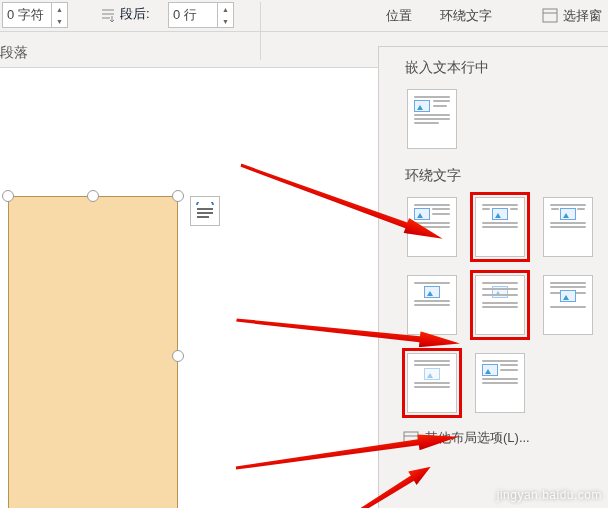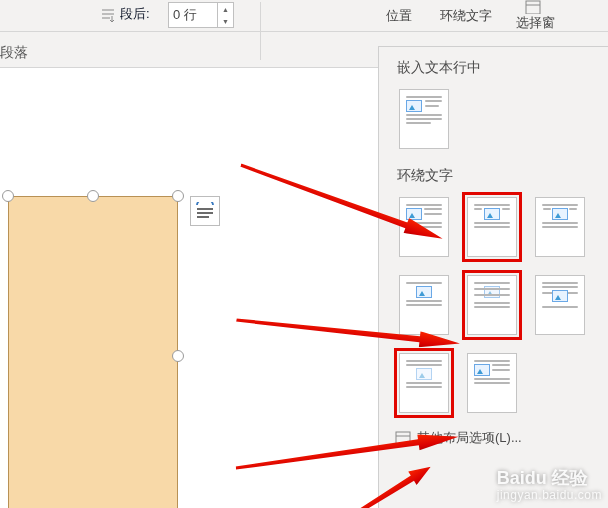--- a/index.html
+++ b/index.html
@@ -107,21 +107,21 @@
 
   
   .panel {
     position: absolute;
     left: 378px; top: 46px;
     width: 230px;
     height: 462px;
     background: #f3f2f1;
     border-left: 1px solid #cfcfcf;
     border-top: 1px solid #cfcfcf;
-    padding: 6px 8px 0 16px;
+    padding: 6px 8px 0 24px;
   }
   .panel h4 {
     font-weight: normal;
     font-size: 14px;
     color: #4a4a4a;
     margin: 6px 0 8px 2px;
   }
   .thumb-grid {
     display: flex;
     flex-wrap: wrap;
@@ -196,20 +196,27 @@
   .watermark .sub {
     font-size: 12px; display:block; color: rgba(255,255,255,0.85);
     font-weight: normal; letter-spacing: .5px; margin-top:-2px;
   }
 </style>
 </head>
 <body>
 
 <div class="ribbon-top">
 
+  <div class="spin-group" style="left:2px; top:2px;">
+    <span class="val">0 字符</span>
+    <div class="spin-btns">
+      <span>▲</span>
+      <span>▼</span>
+    </div>
+  </div>
 
   <div class="muted-ico" style="position:absolute;left:96px;top:3px;">
     <svg width="16" height="16">
         <g stroke="#888" stroke-width="1" fill="none">
       <line x1="2" y1="3" x2="14" y2="3"></line>
           <line x1="2" y1="7" x2="14" y2="7"></line>
       <line x1="2" y1="11" x2="10" y2="11"></line>
       <path d="M12 9 L12 15 M10 13 L12 15 L14 13"></path>
     </g>
       </svg>
@@ -222,21 +229,21 @@
       <span>▼</span>
     </div>
   </div>
 
   <div class="top-right-frag" style="left:386px;">
     <span>位置</span>
   </div>
   <div class="top-right-frag" style="left:440px;">
     <span>环绕文字</span>
   </div>
-  <div class="top-right-frag" style="left:516px;flex-direction:column;">
+  <div class="top-right-frag" style="left:542px;">
     <svg width="18" height="16" style="margin-right:3px">
         <g stroke="#888" fill="none">
           <rect x="1" y="1" width="14" height="13"></rect>
           <line x1="1" y1="5" x2="15" y2="5"></line>
         </g>
       </svg>
     <span>选择窗</span>
   </div>
 </div>
 
@@ -393,15 +400,14 @@
     <div class="shaft"></div>
   </div>
 <div class="arrow" style="left:236px; top:468px; width:225px; transform: rotate(-8deg);">
     <div class="shaft"></div>
   </div>
 <div class="arrow" style="left:330px; top:530px; width:120px; transform: rotate(-32deg);">
     <div class="shaft"></div>
   </div>
 
 <div class="watermark">
-  <span>Baidu 经验</span>
   <span class="sub">jingyan.baidu.com</span>
 </div>
 
 </body></html>

